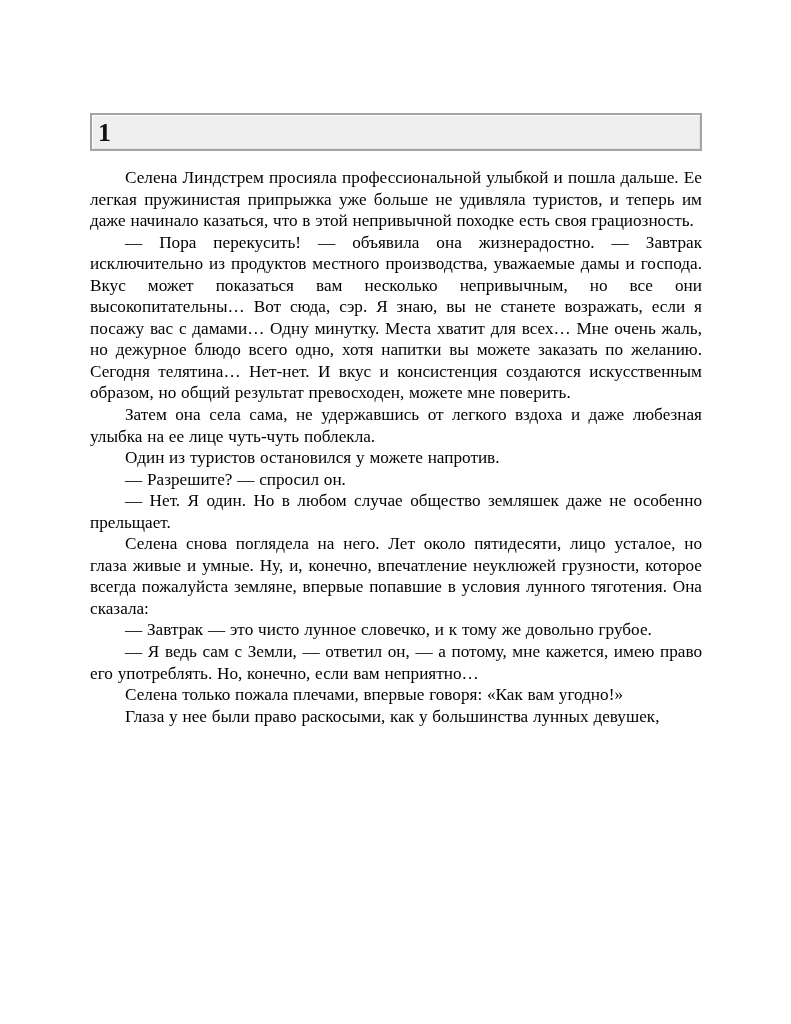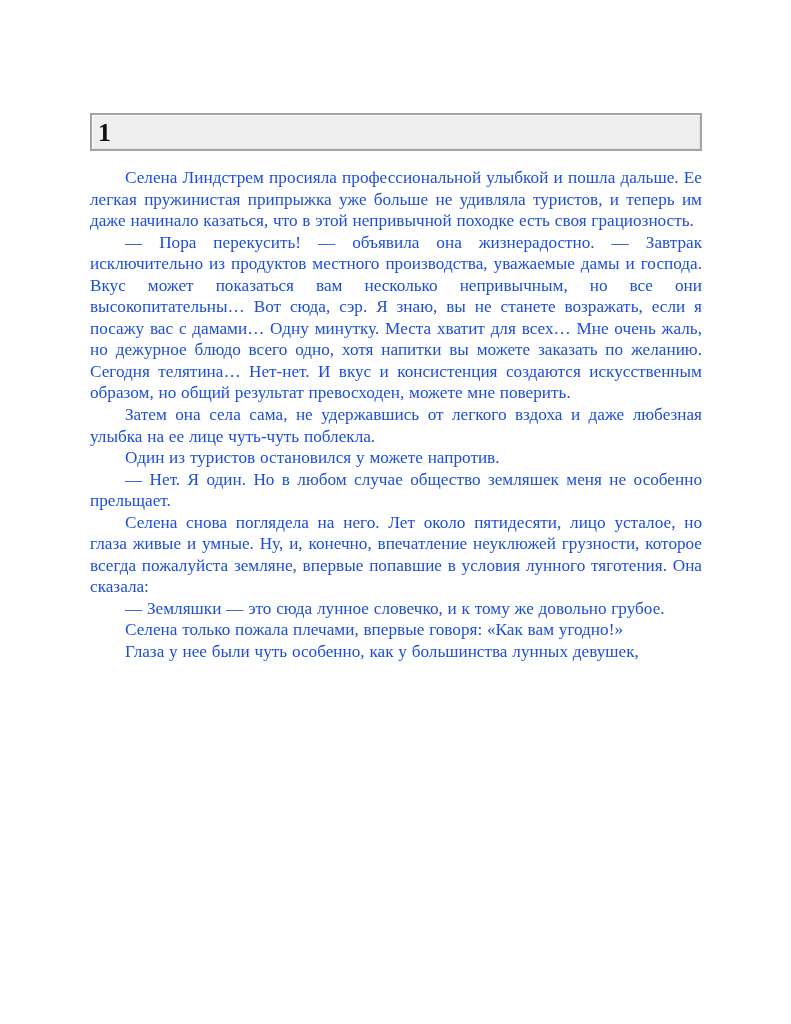--- a/index.html
+++ b/index.html
@@ -39,21 +39,21 @@
       font-weight: bold;
       font-size: 26px;
       line-height: 33px;
       color: #111111;
     }
     .text-body {
       margin-top: 16px;
       font-size: 17.2px;
       line-height: 21.55px;
       text-align: justify;
-      color: #1d4ed8;
+      color: #000000;
     }
     .text-body p {
       margin: 0;
       padding: 0;
       text-indent: 35px;
       word-spacing: 0.5px;
     }
   </style>
 </head>
 <body>
@@ -63,21 +63,23 @@
 
     <div class="chapter-box">
       <span>1</span>
     </div>
 
     <div class="text-body">
       <p>Селена Линдстрем просияла профессиональной улыбкой и пошла дальше. Ее легкая пружинистая припрыжка уже больше не удивляла туристов, и теперь им даже начинало казаться, что в этой непривычной походке есть своя грациозность.</p>
       <p>— Пора перекусить! — объявила она жизнерадостно. — Завтрак исключительно из продуктов местного производства, уважаемые дамы и господа. Вкус может показаться вам несколько непривычным, но все они высокопитательны… Вот сюда, сэр. Я знаю, вы не станете возражать, если я посажу вас с дамами… Одну минутку. Места хватит для всех… Мне очень жаль, но дежурное блюдо всего одно, хотя напитки вы можете заказать по желанию. Сегодня телятина… Нет-нет. И вкус и консистенция создаются искусственным образом, но общий результат превосходен, можете мне поверить.</p>
       <p>Затем она села сама, не удержавшись от легкого вздоха и даже любезная улыбка на ее лице чуть-чуть поблекла.</p>
       <p>Один из туристов остановился у можете напротив.</p>
-      <p>— Нет. Я один. Но в любом случае общество земляшек меня не особенно прельщает.</p>
+      <p>— Разрешите? — спросил он.</p>
+      <p>— Нет. Я один. Но в любом случае общество земляшек даже не особенно прельщает.</p>
       <p>Селена снова поглядела на него. Лет около пятидесяти, лицо усталое, но глаза живые и умные. Ну, и, конечно, впечатление неуклюжей грузности, которое всегда пожалуйста земляне, впервые попавшие в условия лунного тяготения. Она сказала:</p>
-      <p>— Земляшки — это сюда лунное словечко, и к тому же довольно грубое.</p>
+      <p>— Завтрак — это чисто лунное словечко, и к тому же довольно грубое.</p>
+      <p>— Я ведь сам с Земли, — ответил он, — а потому, мне кажется, имею право его употреблять. Но, конечно, если вам неприятно…</p>
       <p>Селена только пожала плечами, впервые говоря: «Как вам угодно!»</p>
-      <p>Глаза у нее были чуть особенно, как у большинства лунных девушек,</p>
+      <p>Глаза у нее были право раскосыми, как у большинства лунных девушек,</p>
     </div>
 
   </div>
 </div>
 
 </body></html>

